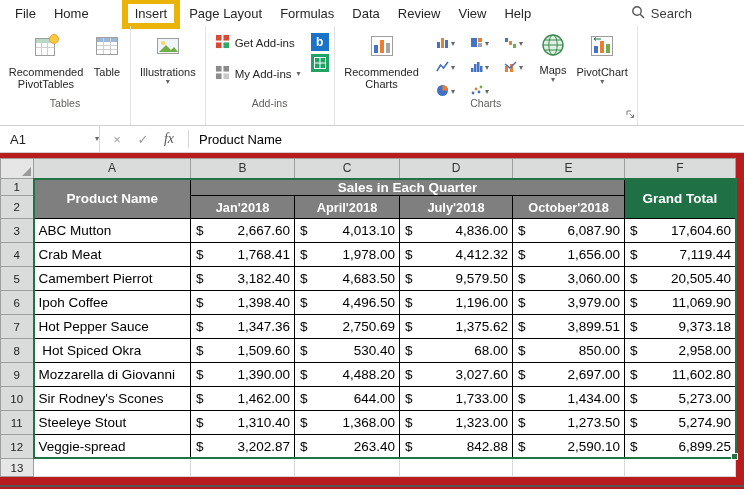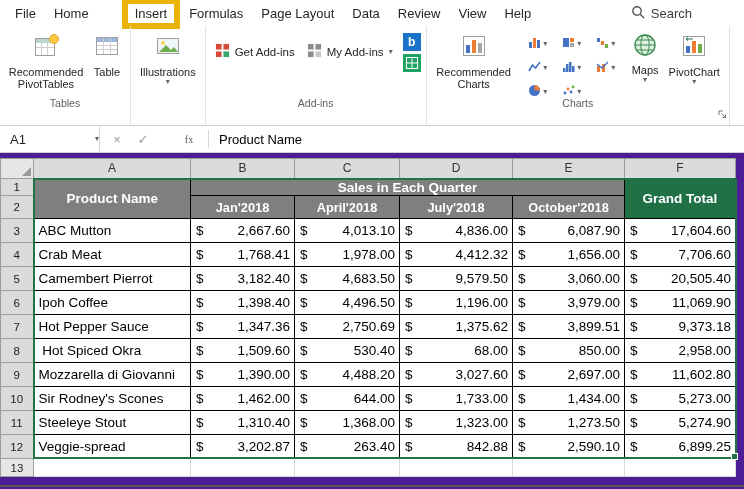--- a/index.html
+++ b/index.html
@@ -1,18 +1,18 @@
 <!DOCTYPE html>
 <html><head>
 <meta charset="utf-8">
 <style>
   * { margin:0; padding:0; box-sizing:border-box; }
   html,body { width:744px; height:489px; overflow:hidden; background:#fff;
               font-family:"Liberation Sans", sans-serif; }
-  .app { position:relative; width:744px; height:489px; background:#4c1d95; }
+  .app { position:relative; width:744px; height:489px; background:#b91c1c; }
 
   
   .tab-bar { height:26px; display:flex; align-items:center; padding-left:6px;
              font-size:13px; color:#262626; background:#fff; }
   .tab { padding:4px 9px; white-space:nowrap; cursor:default; }
   .tab.active { border:6px solid #eab308; padding:2px 7px;margin-left:24px; }
   .search-area { margin-left:auto; margin-right:52px; display:flex; align-items:center; gap:6px; color:#3b3b3b; }
 
   
   .ribbon { height:100px; display:flex; align-items:stretch; background:#fff;
@@ -21,38 +21,38 @@
            padding:3px 5px 16px 5px; border-right:1px solid #e3e3e3; }
   .group-body { display:flex; align-items:flex-start; gap:2px; flex:1; }
   .group-label { position:absolute; bottom:16px; left:0; right:0; text-align:center;
                  font-size:10.5px; color:#605e5c; }
   .big-btn { display:flex; flex-direction:column; align-items:center; text-align:center;
              font-size:11px; color:#262626; padding:3px 4px; line-height:1.15; cursor:default; }
   .big-btn .icon { margin-bottom:3px; }
   .caret { font-size:8px; color:#666; line-height:1; }
   .small-btn { display:flex; align-items:center; gap:5px; font-size:11.5px; color:#262626;
                padding:5px 4px; cursor:default; white-space:nowrap; }
-  .addins-body { flex-direction:row; display:flex; gap:4px; }
+  .addins-body { flex-direction:column; display:flex; gap:4px; }
   .addins-wrap { display:flex; gap:6px; }
   .sq-col { display:flex; flex-direction:column; gap:5px; padding-top:4px; }
   .sq-btn { width:18px; height:18px; display:flex; align-items:center; justify-content:center; }
   .sq-btn.bing { background:#1a73c7; color:#fff; font-weight:bold; font-size:12px; }
   .chart-grid { display:grid; grid-template-columns:repeat(3, 32px); grid-auto-rows:21px;
                 gap:3px 2px; padding:4px 4px 0 4px; }
   .mini-btn { display:flex; align-items:center; justify-content:center; gap:2px; cursor:default; }
   .dialog-launcher { position:absolute; right:2px; bottom:2px; }
 
   
   .formula-bar { height:27px; display:flex; align-items:stretch; border-bottom:1px solid #d2d0ce;
                  background:#fff; font-size:13px; }
   .name-box { width:100px; display:flex; align-items:center; justify-content:space-between;
               padding:0 0 0 10px; border-right:1px solid #d6d6d6; color:#222; }
   .fbar-btns { display:flex; align-items:center; gap:0; padding:0 4px; }
   .fbtn { width:26px; text-align:center; color:#9a9a9a; font-size:13px; cursor:default; }
-  .fbtn.fx { color:#555; font-family:"Liberation Serif", serif; font-size:10px;margin-left:20px; }
+  .fbtn.fx { color:#555; font-style:italic; font-family:"Liberation Serif", serif; font-size:14px; }
   .vdiv { width:1px; background:#d6d6d6; margin:4px 2px; align-self:stretch; }
   .formula-input { flex:1; display:flex; align-items:center; padding-left:8px; color:#000; }
 
   
   .grid { position:relative; margin-top:5px; font-size:13.5px; }
   table { border-collapse:collapse; table-layout:fixed; width:735px; }
   th, td { overflow:hidden; white-space:nowrap; vertical-align:middle; }
   tr.ch th { height:20px; background:#e6e6e6; border:1px solid #9e9e9e; font-weight:normal;
              font-size:12px; color:#333; }
   tr.ch th.sel { background:#d9dcda; border-bottom:2px solid #217346; }
@@ -82,22 +82,22 @@
 </style>
 </head>
 <body>
 
 <div class="app">
 
   <div class="tab-bar">
     <div class="tab">File</div>
     <div class="tab">Home</div>
     <div class="tab active">Insert</div>
+    <div class="tab">Page Layout</div>
     <div class="tab">Formulas</div>
-    <div class="tab">Page Layout</div>
     <div class="tab">Data</div>
     <div class="tab">Review</div>
     <div class="tab">View</div>
     <div class="tab">Help</div>
     <div class="search-area">
       <span><svg width="14" height="14" viewBox="0 0 14 14">
             <circle cx="6" cy="6" r="4.2" fill="none" stroke="#555" stroke-width="1.4"></circle>
             <line x1="9.2" y1="9.2" x2="13" y2="13" stroke="#555" stroke-width="1.4"></line>
           </svg></span>
       <span>Search</span>
@@ -408,21 +408,21 @@
             </td>
             <td class="cell money">
               <div class="mw">
                 <span>$</span>
                 <span>1,656.00</span>
               </div>
             </td>
             <td class="cell money">
               <div class="mw">
                 <span>$</span>
-                <span>7,706.60</span>
+                <span>7,119.44</span>
               </div>
             </td>
           </tr>
 
           <tr class="drow">
             <td class="rowhead sel">5</td>
             <td class="cell name">Camembert Pierrot</td>
             <td class="cell money">
               <div class="mw">
                 <span>$</span>

